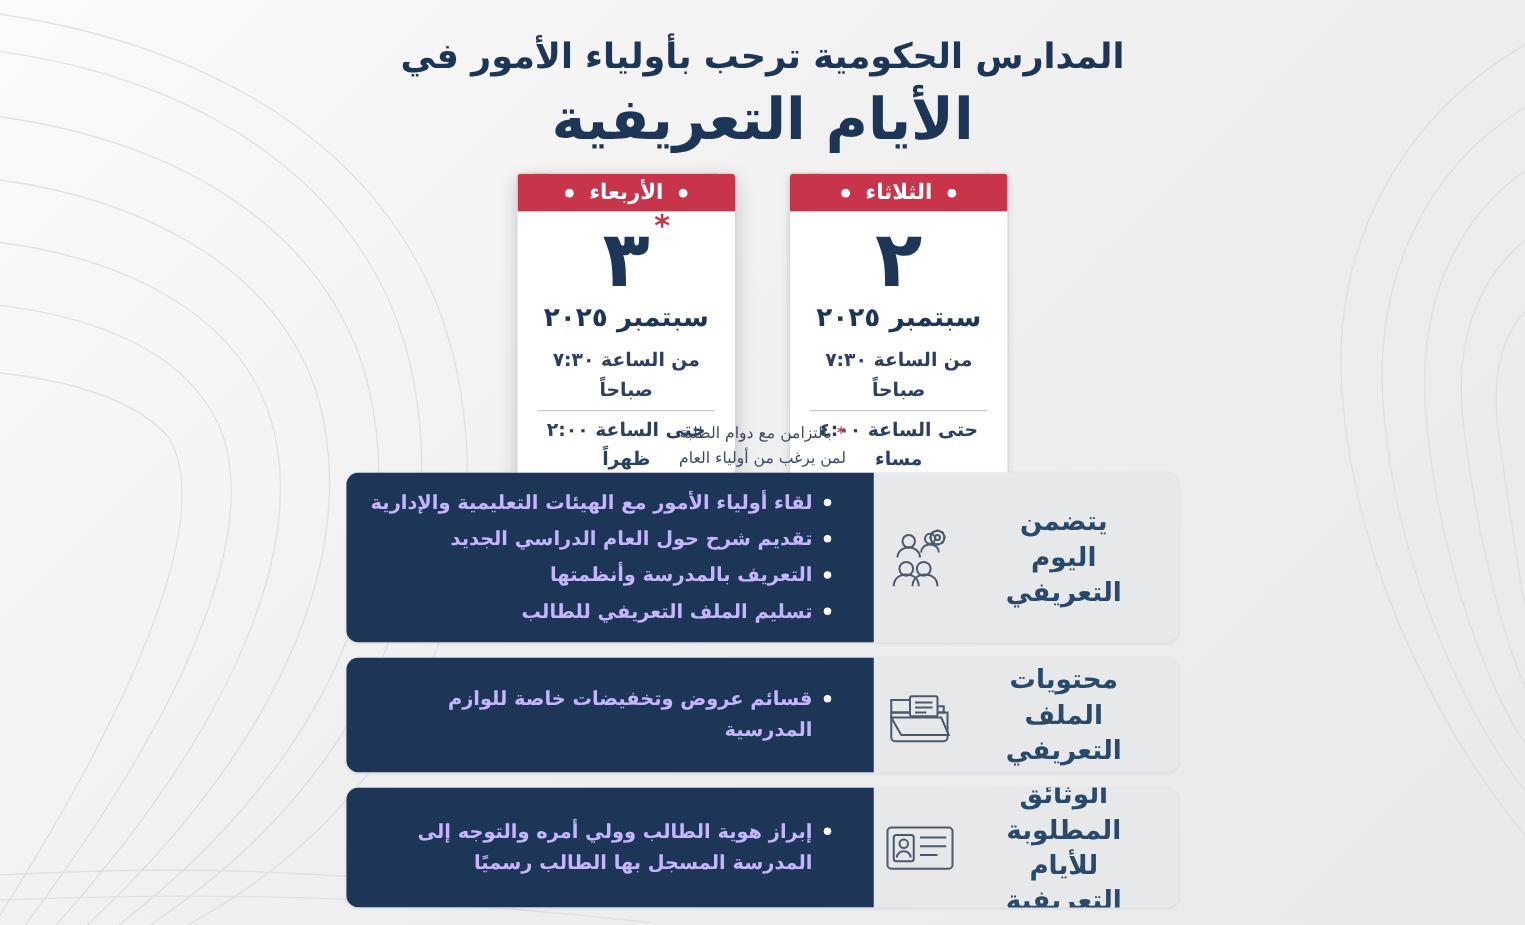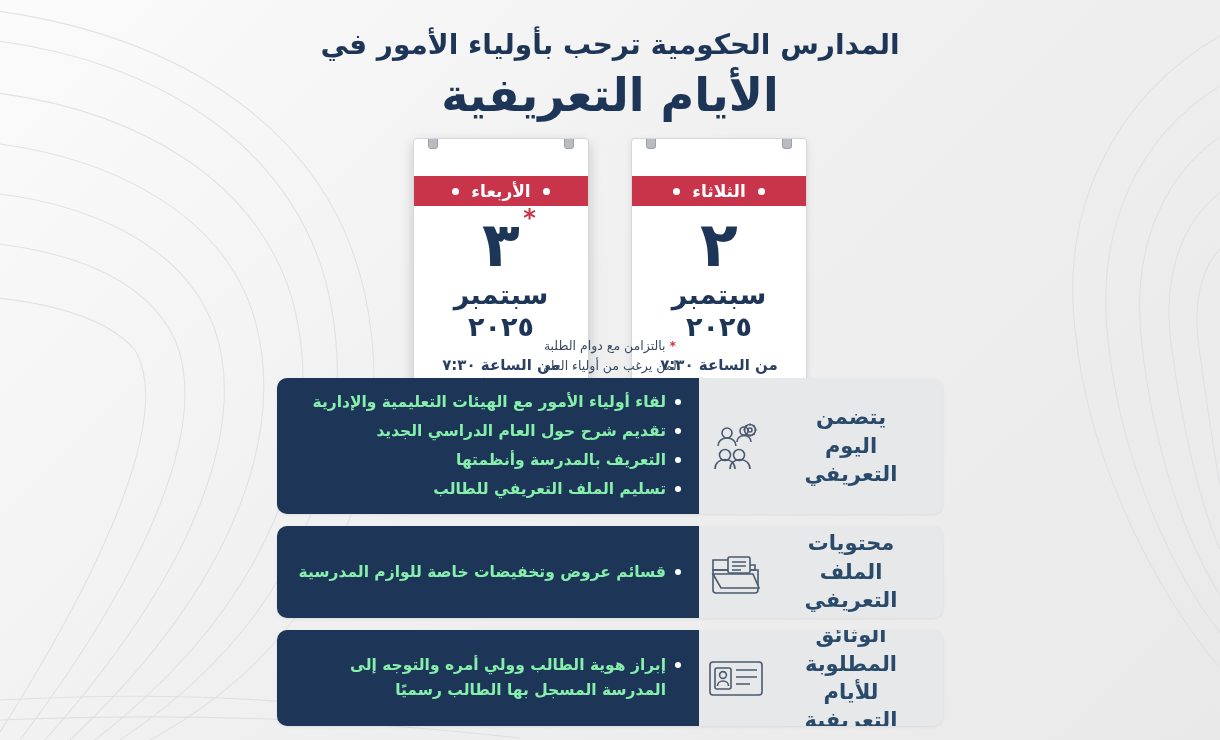--- a/index.html
+++ b/index.html
@@ -77,21 +77,20 @@
     background: #c8354a;
     color: #ffffff;
     height: 30px;
     display: flex;
     align-items: center;
     justify-content: center;
     gap: 12px;
     font-size: 17px;
     font-weight: bold;
     position: relative;
-    margin-top: 37px;
   }
   .cal-head .dot {
     width: 7px;
     height: 7px;
     border-radius: 50%;
     background: #ffffff;
     display: inline-block;
   }
   .cal-ring-row {
     position: absolute;
@@ -124,21 +123,21 @@
   }
   .cal-day .asterisk {
     position: absolute;
     top: -6px;
     right: -16px;
     color: #c8354a;
     font-size: 24px;
     font-weight: bold;
   }
   .cal-month {
-    font-size: 27px;
+    font-size: 21px;
     font-weight: bold;
     color: #1d3557;
     margin-top: 2px;
     line-height: 1.2;
   }
   .cal-time {
     font-size: 15px;
     font-weight: bold;
     color: #2a3f63;
     margin-top: 10px;
@@ -212,22 +211,22 @@
     height: 62px;
     flex: 0 0 62px;
     display: flex;
     align-items: center;
     justify-content: center;
     color: #4a5a6e;
   }
   .row-left {
     flex: 1;
     background: #1d3557;
-    color: #86efac;
-    padding: 14px 18px 14px 18px;
+    color: #c4b5fd;
+    padding: 14px 34px 14px 18px;
     box-sizing: border-box;
     display: flex;
     flex-direction: column;
     justify-content: center;
     gap: 4px;
   }
   .bullet-item {
     display: flex;
     flex-direction: row;
     align-items: flex-start;

